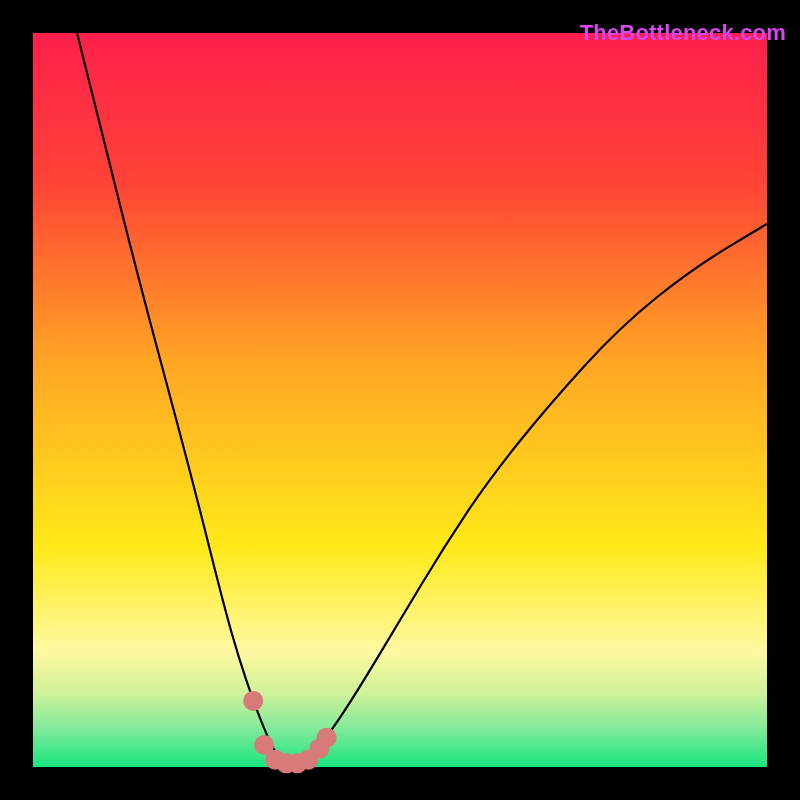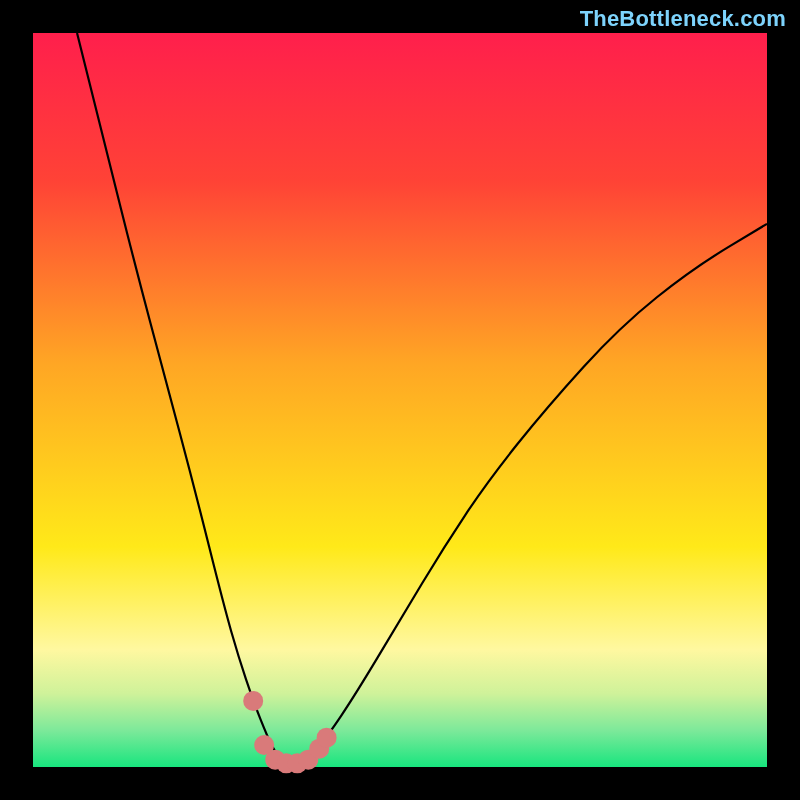--- a/index.html
+++ b/index.html
@@ -12,26 +12,26 @@
   }
   .frame {
     position: absolute;
     left: 0;
     top: 0;
     width: 800px;
     height: 800px;
   }
   .watermark {
     position: absolute;
-    top: 6px;
+    top: 20px;
     right: 14px;
     font-family: Arial, Helvetica, sans-serif;
     font-size: 22px;
     font-weight: 600;
-    color: #7dd3fc;
+    color: #d946ef;
     letter-spacing: 0.2px;
   }
 </style>
 </head>
 <body>
 
 <svg class="frame" viewBox="0 0 800 800" xmlns="http://www.w3.org/2000/svg">
   <defs>
     <linearGradient id="bg-grad" x1="0" y1="0" x2="0" y2="1">
         <stop offset="0%" stop-color="#ff1f4c"></stop>

